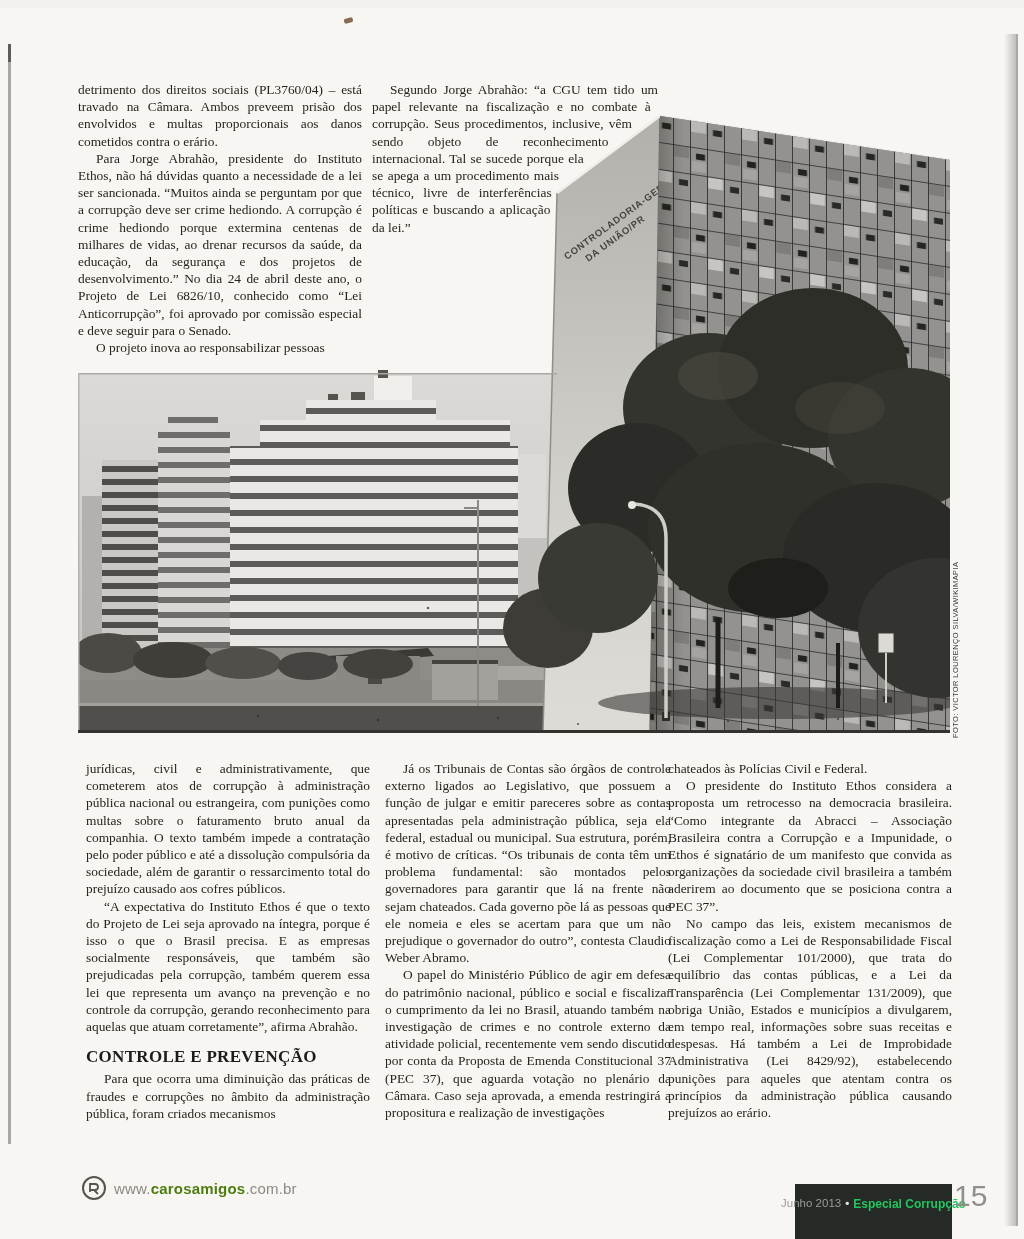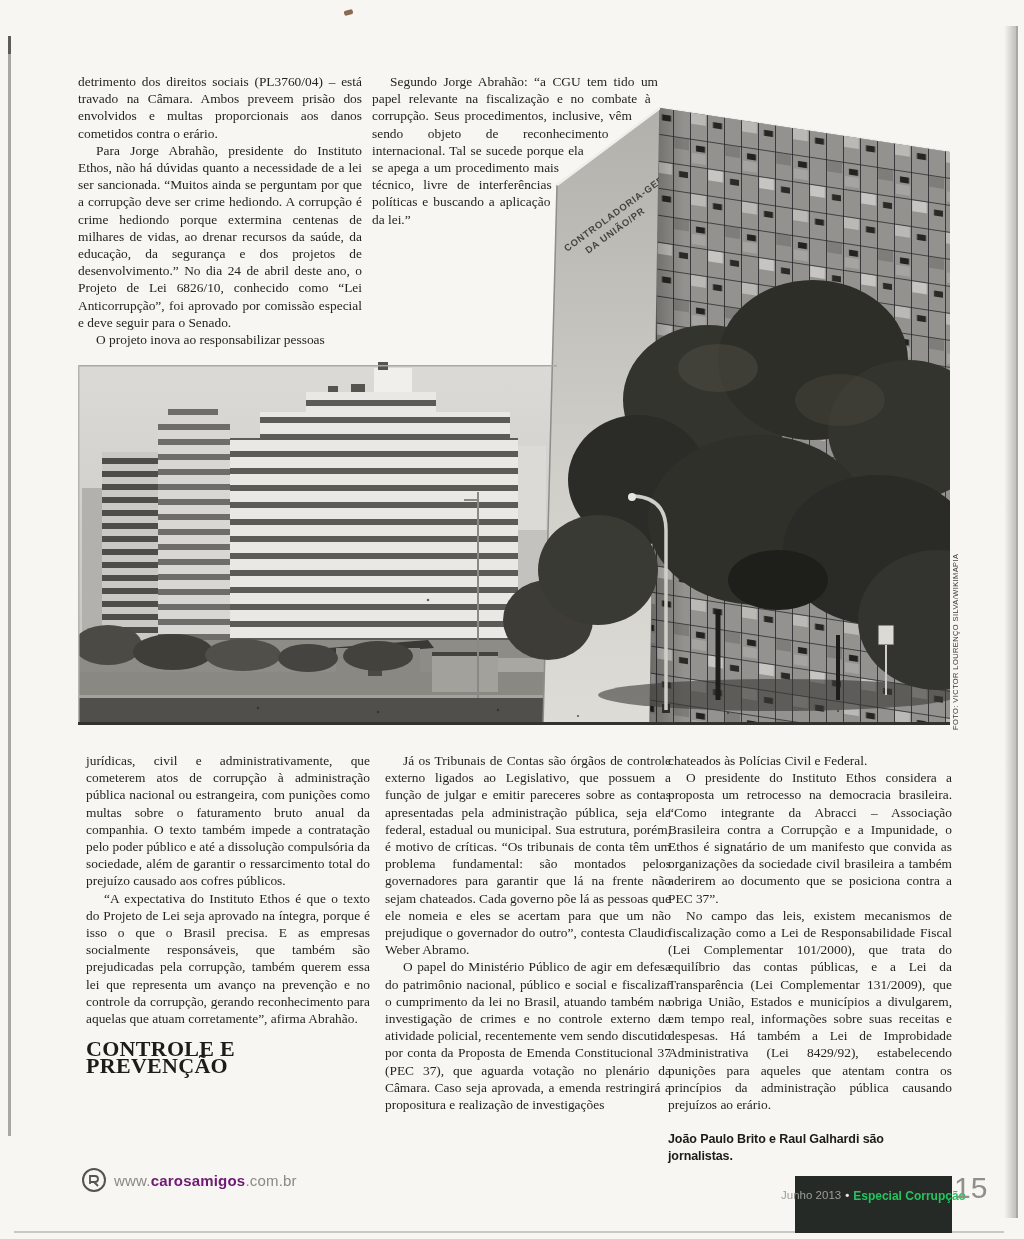--- a/index.html
+++ b/index.html
@@ -1,49 +1,49 @@
 <!DOCTYPE html>
 <html lang="pt-BR"><head>
 <meta charset="utf-8">
 <style>
   html,body{margin:0;padding:0;}
   body{width:1024px;height:1239px;position:relative;overflow:hidden;
        font-family:"Liberation Serif",serif;background:#f1f0ec;}
-  .page{position:absolute;inset:0;background:#f7f6f2;overflow:hidden;}
+  .page{position:absolute;inset:0;background:#f7f6f2;overflow:hidden;margin-top:8px;}
 
   
   .col{position:absolute;color:#26241f;font-size:13.4px;line-height:17.2px;text-align:justify;}
   .col p{margin:0;hyphens:auto;-webkit-hyphens:auto;}
   .col p.ind{text-indent:1.35em;}
   .intro-left{left:78px;top:73px;width:284px;}
   .intro-right{left:372px;top:73px;width:286px;}
   .building-float{float:right;width:120px;height:300px;
       shape-outside:polygon(100% 12%,78% 20%,17% 37%,5% 100%,100% 100%);shape-margin:6px;}
   .body-left{left:86px;top:752px;width:284px;}
   .body-mid{left:385px;top:752px;width:286px;}
   .body-right{left:668px;top:752px;width:284px;}
-  .section-heading{font-family:"Liberation Serif",serif;font-weight:bold;font-size:22px;
+  .section-heading{font-family:"Liberation Serif",serif;font-weight:bold;font-size:17px;
       letter-spacing:.3px;margin:13px 0 5px 0;text-align:left;color:#1d1c19;}
   .byline{margin-top:18px;font-family:"Liberation Sans",sans-serif;font-weight:bold;
       font-size:12.5px;letter-spacing:-.1px;color:#1c1b18;text-align:left;}
 
   
   .photo{position:absolute;left:78px;top:100px;width:872px;height:625px;}
   .caption{position:absolute;left:78px;top:729px;width:868px;
       font-family:"Liberation Sans",sans-serif;font-weight:bold;font-size:11.8px;
       letter-spacing:-.15px;color:#201f1c;}
   .credit{position:absolute;left:951px;top:556px;height:174px;
       writing-mode:vertical-rl;transform:rotate(180deg);white-space:nowrap;
       font-family:"Liberation Sans",sans-serif;font-size:7.5px;letter-spacing:.4px;color:#3c3b38;}
 
   
   .logo-circle{position:absolute;left:80px;top:1166px;width:28px;height:28px;}
   .site{position:absolute;left:114px;top:1172px;font-family:"Liberation Sans",sans-serif;
       font-size:15px;color:#8a8985;letter-spacing:.2px;}
-  .site b{color:#701a75;font-weight:bold;}
+  .site b{color:#4d7c0f;font-weight:bold;}
   .issue-box{position:absolute;left:795px;top:1176px;width:157px;height:57px;background:#262a27;
       font-family:"Liberation Sans",sans-serif;font-size:11.5px;color:#9a9d97;
       display:flex;justify-content:center;align-items:flex-start;padding-top:13px;box-sizing:border-box;
       white-space:nowrap;}
   .issue-box .t{color:#22c55e;font-weight:bold;font-size:12px;}
   .issue-box .sep{color:#e8e8e4;margin:0 4px;font-weight:bold;}
   .page-num{position:absolute;left:954px;top:1171px;font-family:Liberation Sans, sans-serif;
       font-size:30px;color:#8f8f8b;}
 
   
@@ -232,32 +232,32 @@
       <rect x="0" y="622" width="872" height="3" fill="#33322f"></rect>
     </g>
   </svg>
 
   <div class="credit">FOTO: VICTOR LOURENÇO SILVA/WIKIMAPIA</div>
 
   <div class="col body-left">
     <p>jurídicas, civil e administrativamente, que cometerem atos de corrupção à administração pública nacional ou estrangeira, com punições como multas sobre o faturamento bruto anual da companhia. O texto também impede a contratação pelo poder público e até a dissolução compulsória da sociedade, além de garantir o ressarcimento total do prejuízo causado aos cofres públicos.</p>
     <p class="ind">“A expectativa do Instituto Ethos é que o texto do Projeto de Lei seja aprovado na íntegra, porque é isso o que o Brasil precisa. E as empresas socialmente responsáveis, que também são prejudicadas pela corrupção, também querem essa lei que representa um avanço na prevenção e no controle da corrupção, gerando reconhecimento para aquelas que atuam corretamente”, afirma Abrahão.</p>
     <h3 class="section-heading">CONTROLE E PREVENÇÃO</h3>
+    <p class="ind">Para que ocorra uma diminuição das práticas de fraudes e corrupções no âmbito da administração pública, foram criados mecanismos</p>
   </div>
 
   <div class="col body-mid">
     <p class="ind">Já os Tribunais de Contas são órgãos de controle externo ligados ao Legislativo, que possuem a função de julgar e emitir pareceres sobre as contas apresentadas pela administração pública, seja ela federal, estadual ou municipal. Sua estrutura, porém, é motivo de críticas. “Os tribunais de conta têm um problema fundamental: são montados pelos governadores para garantir que lá na frente não sejam chateados. Cada governo põe lá as pessoas que ele nomeia e eles se acertam para que um não prejudique o governador do outro”, contesta Claudio Weber Abramo.</p>
     <p class="ind">O papel do Ministério Público de agir em defesa do patrimônio nacional, público e social e fiscalizar o cumprimento da lei no Brasil, atuando também na investigação de crimes e no controle externo da atividade policial, recentemente vem sendo discutido por conta da Proposta de Emenda Constitucional 37 (PEC 37), que aguarda votação no plenário da Câmara. Caso seja aprovada, a emenda restringirá a propositura e realização de investigações</p>
   </div>
 
   <div class="col body-right">
     <p>chateados às Polícias Civil e Federal.</p>
     <p class="ind">O presidente do Instituto Ethos considera a proposta um retrocesso na democracia brasileira. “Como integrante da Abracci – Associação Brasileira contra a Corrupção e a Impunidade, o Ethos é signatário de um manifesto que convida as organizações da sociedade civil brasileira a também aderirem ao documento que se posiciona contra a PEC 37”.</p>
     <p class="ind">No campo das leis, existem mecanismos de fiscalização como a Lei de Responsabilidade Fiscal (Lei Complementar 101/2000), que trata do equilíbrio das contas públicas, e a Lei da Transparência (Lei Complementar 131/2009), que obriga União, Estados e municípios a divulgarem, em tempo real, informações sobre suas receitas e despesas. Há também a Lei de Improbidade Administrativa (Lei 8429/92), estabelecendo punições para aqueles que atentam contra os princípios da administração pública causando prejuízos ao erário.</p>
-    <div class="byline">João Paulo Brito e Raul Galhardi são jornalistas.</div>
   </div>
 
   <div class="logo-circle">
     <svg width="28" height="28" viewBox="0 0 28 28" xmlns="http://www.w3.org/2000/svg">
       <circle cx="14" cy="14" r="11" fill="none" stroke="#55544f" stroke-width="2"></circle>
       <path d="M10 18 V10 h5 a3 3 0 0 1 0 6 h-5 M14 16 l4 4" stroke="#55544f" stroke-width="1.8" fill="none"></path>
     </svg>
   </div>
   <div class="site"><span>www.</span><b>carosamigos</b><span>.com.br</span></div>
 

